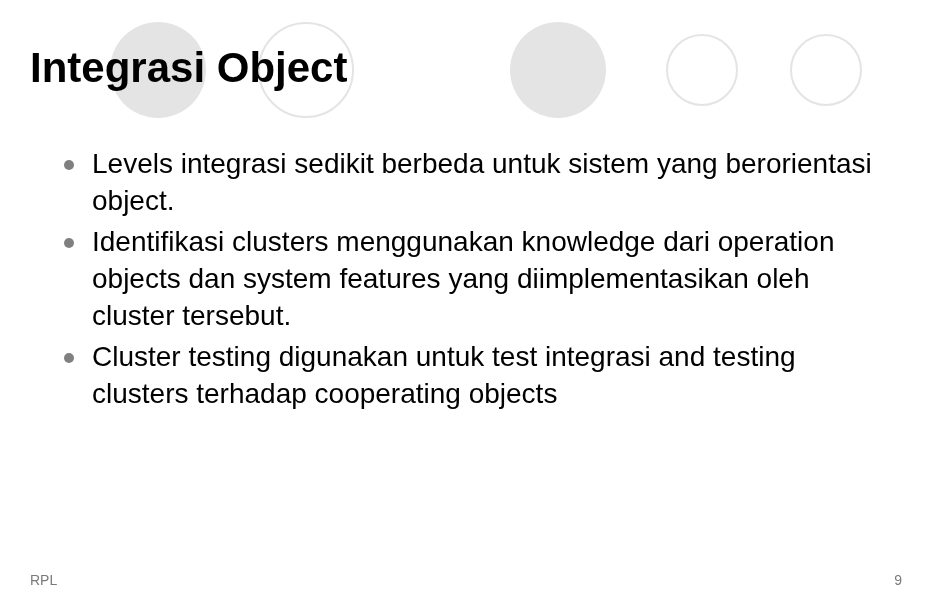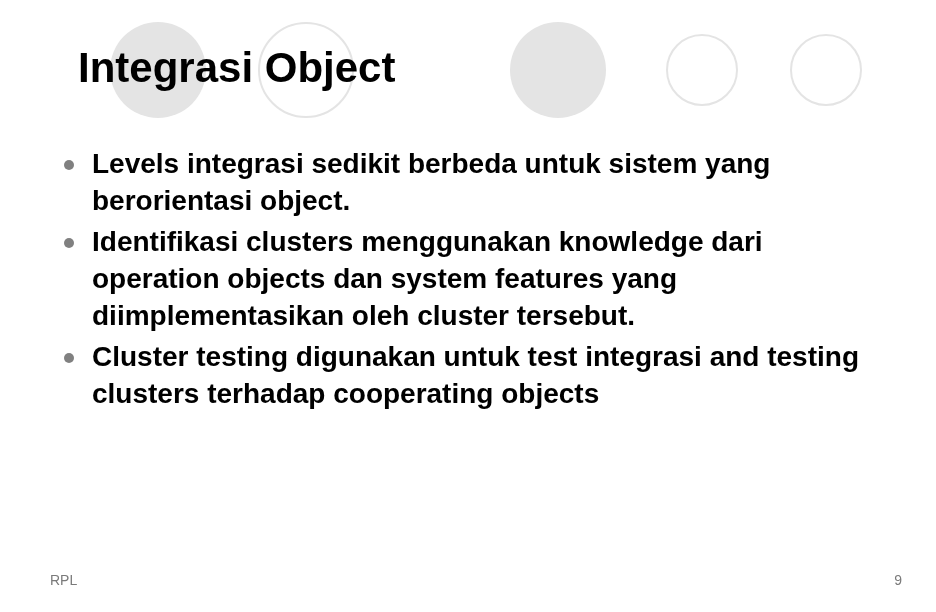--- a/index.html
+++ b/index.html
@@ -27,34 +27,32 @@
   .c5 { width: 72px; height: 72px; left: 790px; top: 34px; border: 2px solid #e4e4e4; background: transparent; }
 
   .slide-title {
     position: absolute;
     left: 30px;
     top: 44px;
     font-size: 42px;
     font-weight: bold;
     color: #000000;
     letter-spacing: 0px;
-    margin-left: 48px;
   }
 
   .content {
     position: absolute;
     left: 64px;
     top: 146px;
     width: 820px;
   }
   .bullet-item {
     display: flex;
     align-items: flex-start;
     margin-bottom: 4px;
-    font-weight: bold;
   }
   .bullet-dot {
     width: 10px;
     height: 10px;
     border-radius: 50%;
     background: #808080;
     flex: 0 0 10px;
     margin-top: 14px;
     margin-right: 18px;
   }
@@ -63,21 +61,20 @@
     line-height: 1.32;
     color: #000000;
   }
 
   .footer-left {
     position: absolute;
     left: 30px;
     bottom: 24px;
     font-size: 14px;
     color: #7a7a7a;
-    margin-left: 20px;
   }
   .footer-right {
     position: absolute;
     right: 34px;
     bottom: 24px;
     font-size: 14px;
     color: #7a7a7a;
   }
 </style>
 </head>

